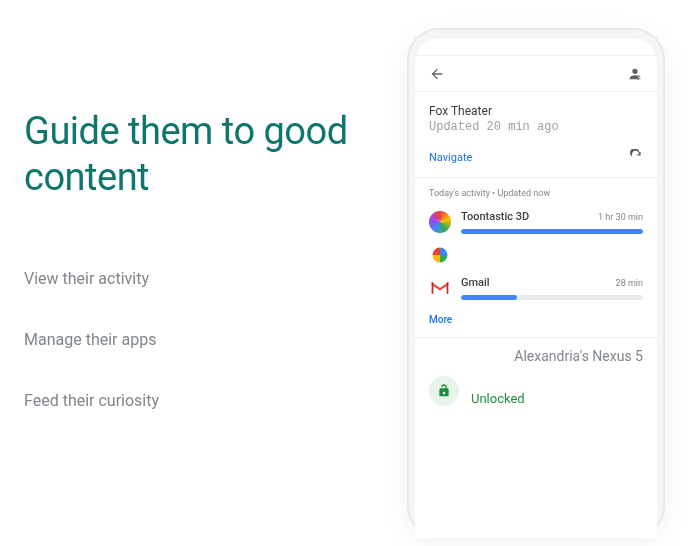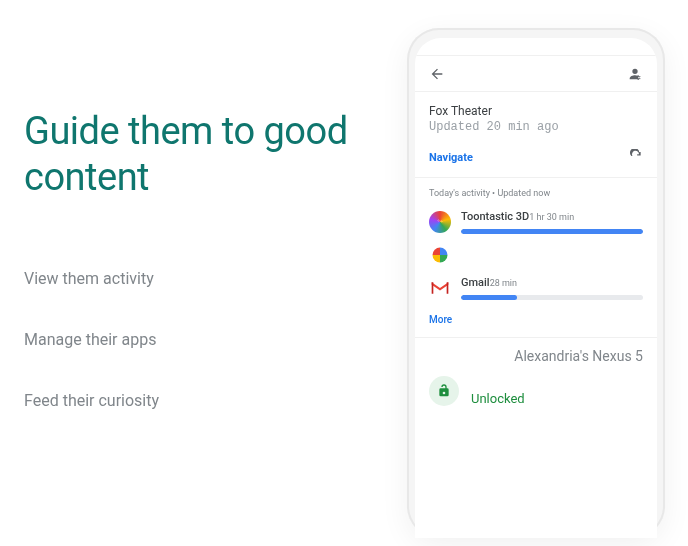--- a/index.html
+++ b/index.html
@@ -72,40 +72,40 @@
     border-bottom: 1px solid #f0f0f0;
   }
   .fox-title { font-size: 12px; color: #3c4043; font-weight: 400; }
   .fox-sub { font-size: 12px; color: #9aa0a6; margin-top: 2px; font-family: Liberation Mono, monospace; }
   .nav-row {
     display: flex;
     align-items: center;
     justify-content: space-between;
     margin-top: 14px;
   }
-  .nav-link { color: #1a73e8; font-size: 11px; font-weight: 700; }
+  .nav-link { color: #1a73e8; font-size: 11px; font-weight: 400; }
 
   .act-header {
     font-size: 9px;
     color: #80868b;
     padding: 10px 14px 6px 14px;
   }
   .app-row {
     display: flex;
     align-items: center;
     padding: 6px 14px 4px 14px;
     gap: 10px;
   }
   .app-icon {
     width: 22px; height: 22px;
     display: flex; align-items: center; justify-content: center;
     flex-shrink: 0;
   }
   .app-body { flex: 1; }
-  .app-top { display: flex; align-items: baseline; }
+  .app-top { display: flex; justify-content: space-between; align-items: baseline; }
   .app-name { font-size: 11px; color: #3c4043; font-weight: 500; }
   .app-time { font-size: 9px; color: #80868b; }
   .bar-track {
     height: 5px;
     background: #e8eaed;
     border-radius: 3px;
     margin-top: 6px;
     position: relative;
     overflow: hidden;
   }
@@ -159,21 +159,21 @@
     inset:4px;
     background: radial-gradient(circle at 40% 40%, #fff3 10%, transparent 11%),
                 radial-gradient(circle at 60% 45%, #fff3 10%, transparent 11%);
   }
 </style>
 </head>
 <body>
 
 <div class="left-col">
   <h1 class="headline">Guide them to good content</h1>
-  <div class="menu-item">View them activity</div>
+  <div class="menu-item">View their activity</div>
   <div class="menu-item">Manage their apps</div>
   <div class="menu-item">Feed their curiosity</div>
 </div>
 
 <div class="phone">
   <div class="screen">
     <div class="status-divider"></div>
 
     <div class="topbar">
       <span>

